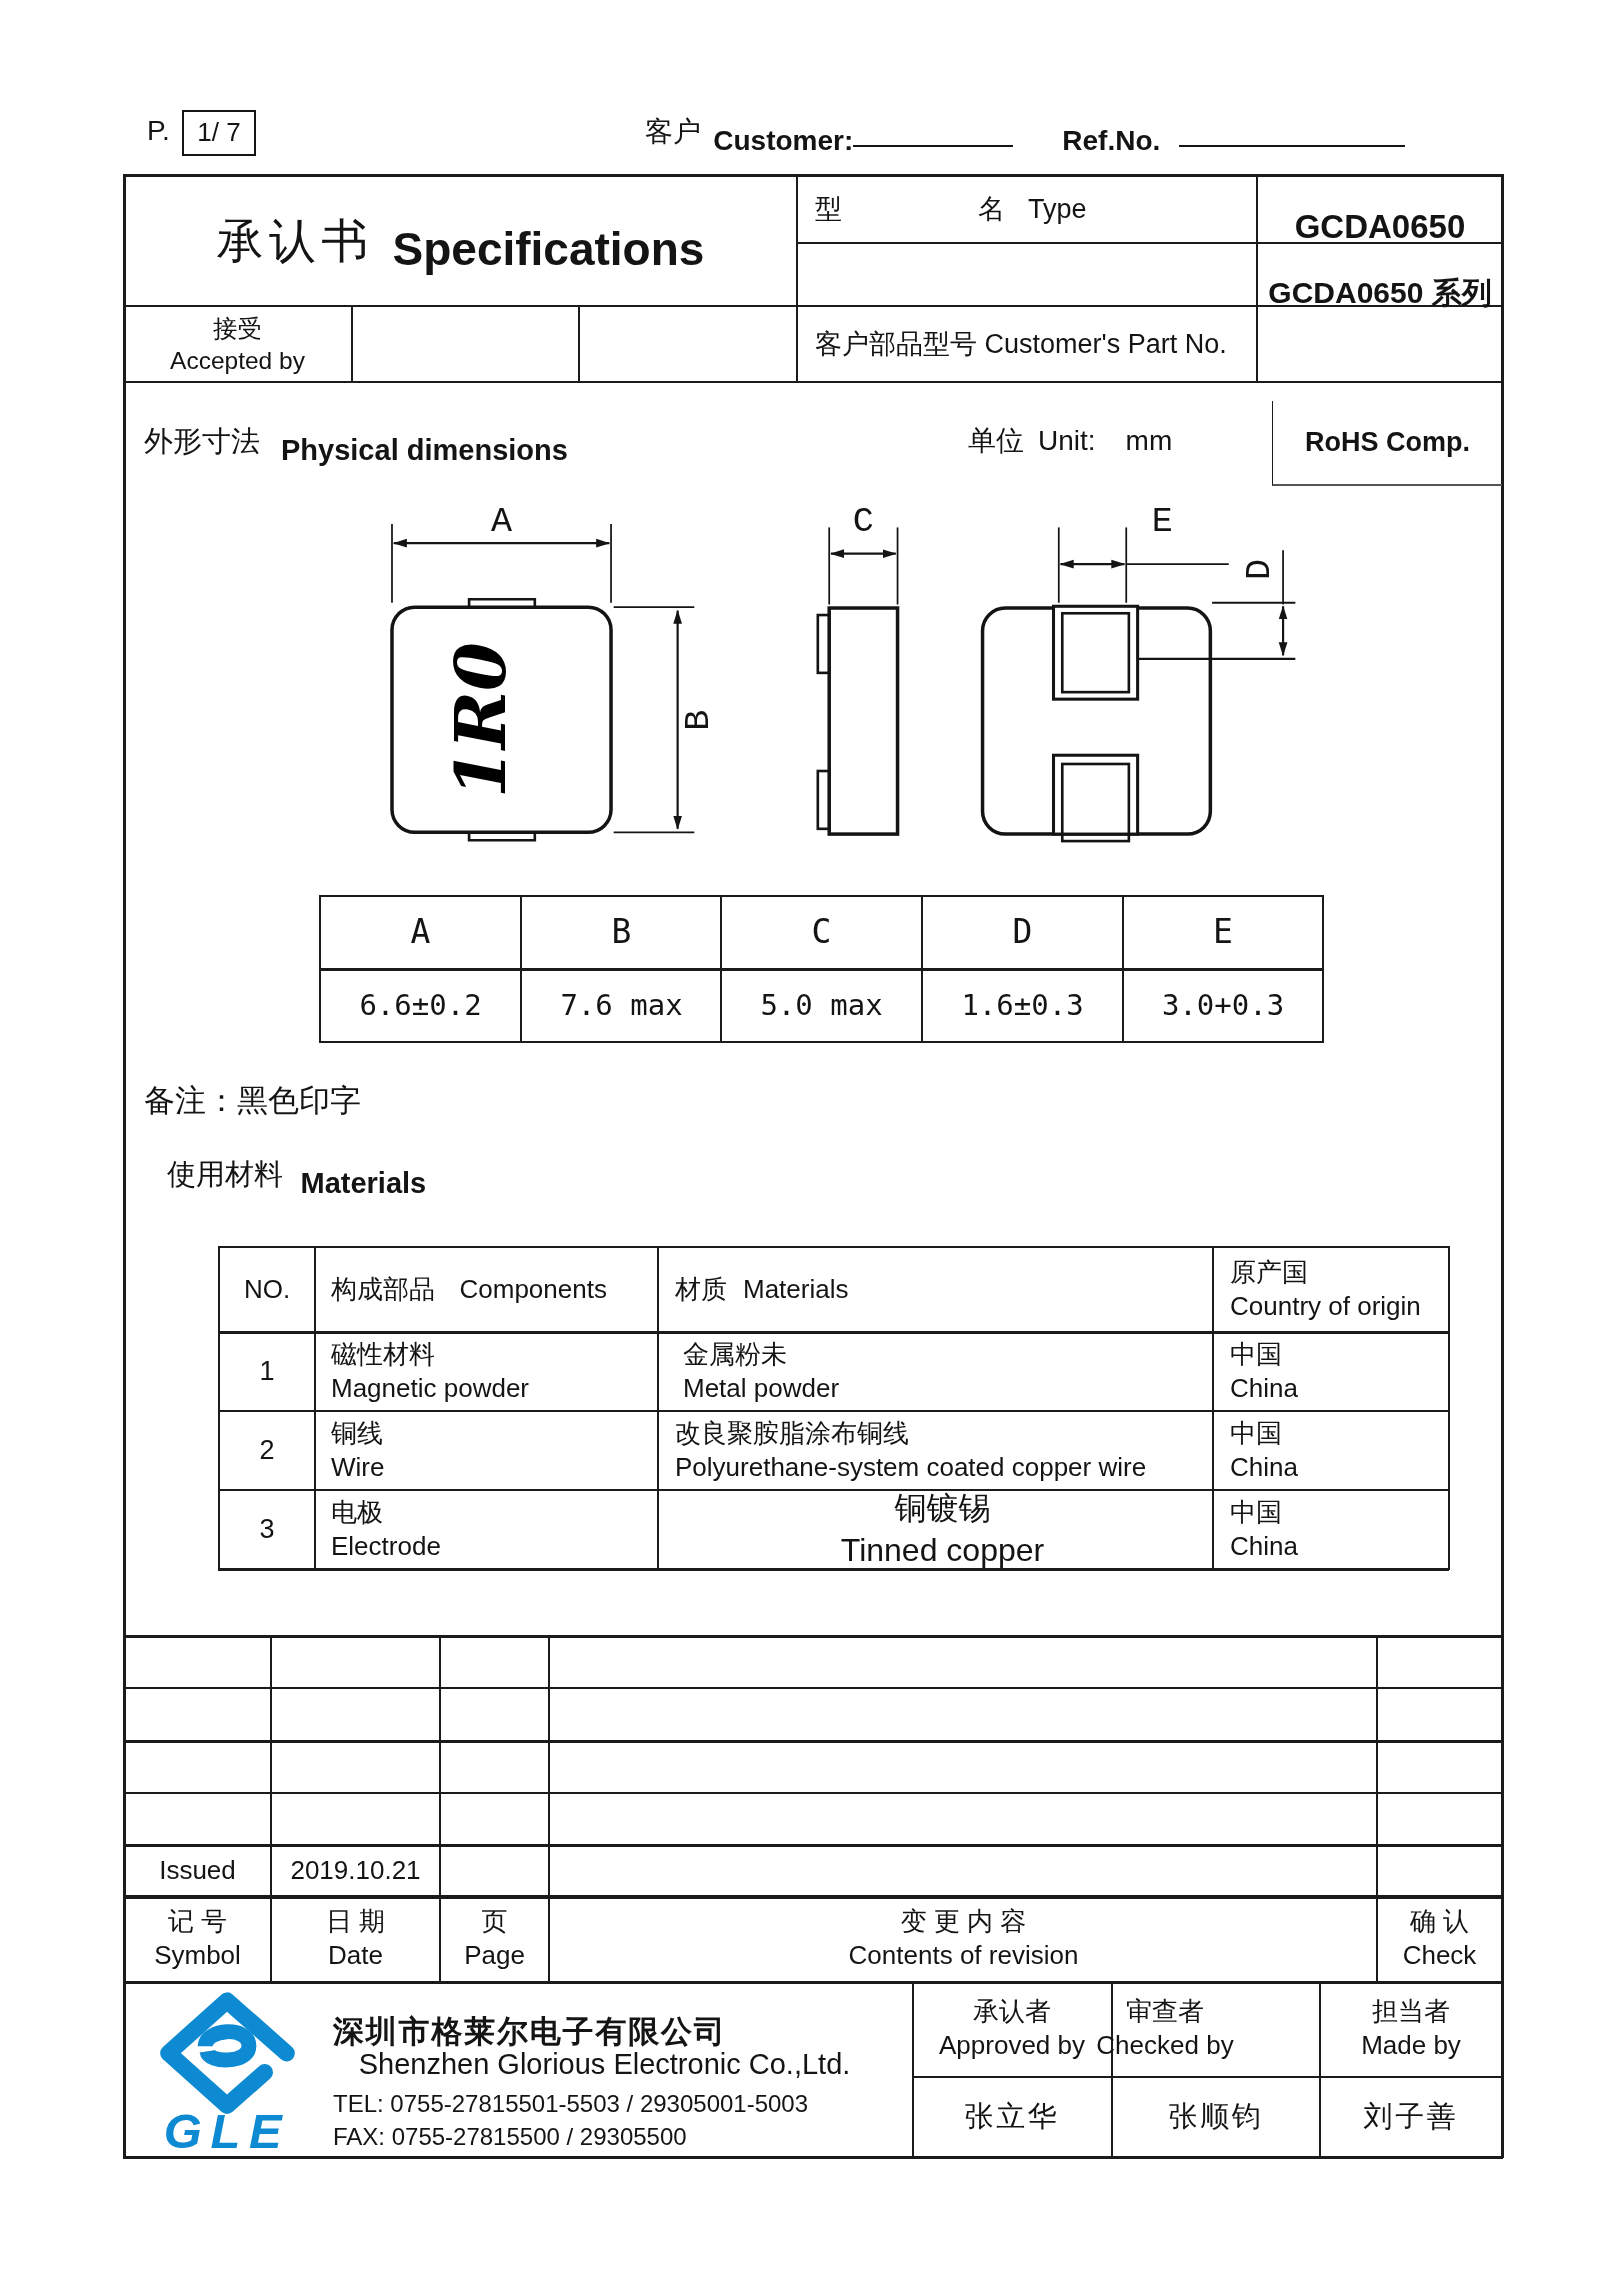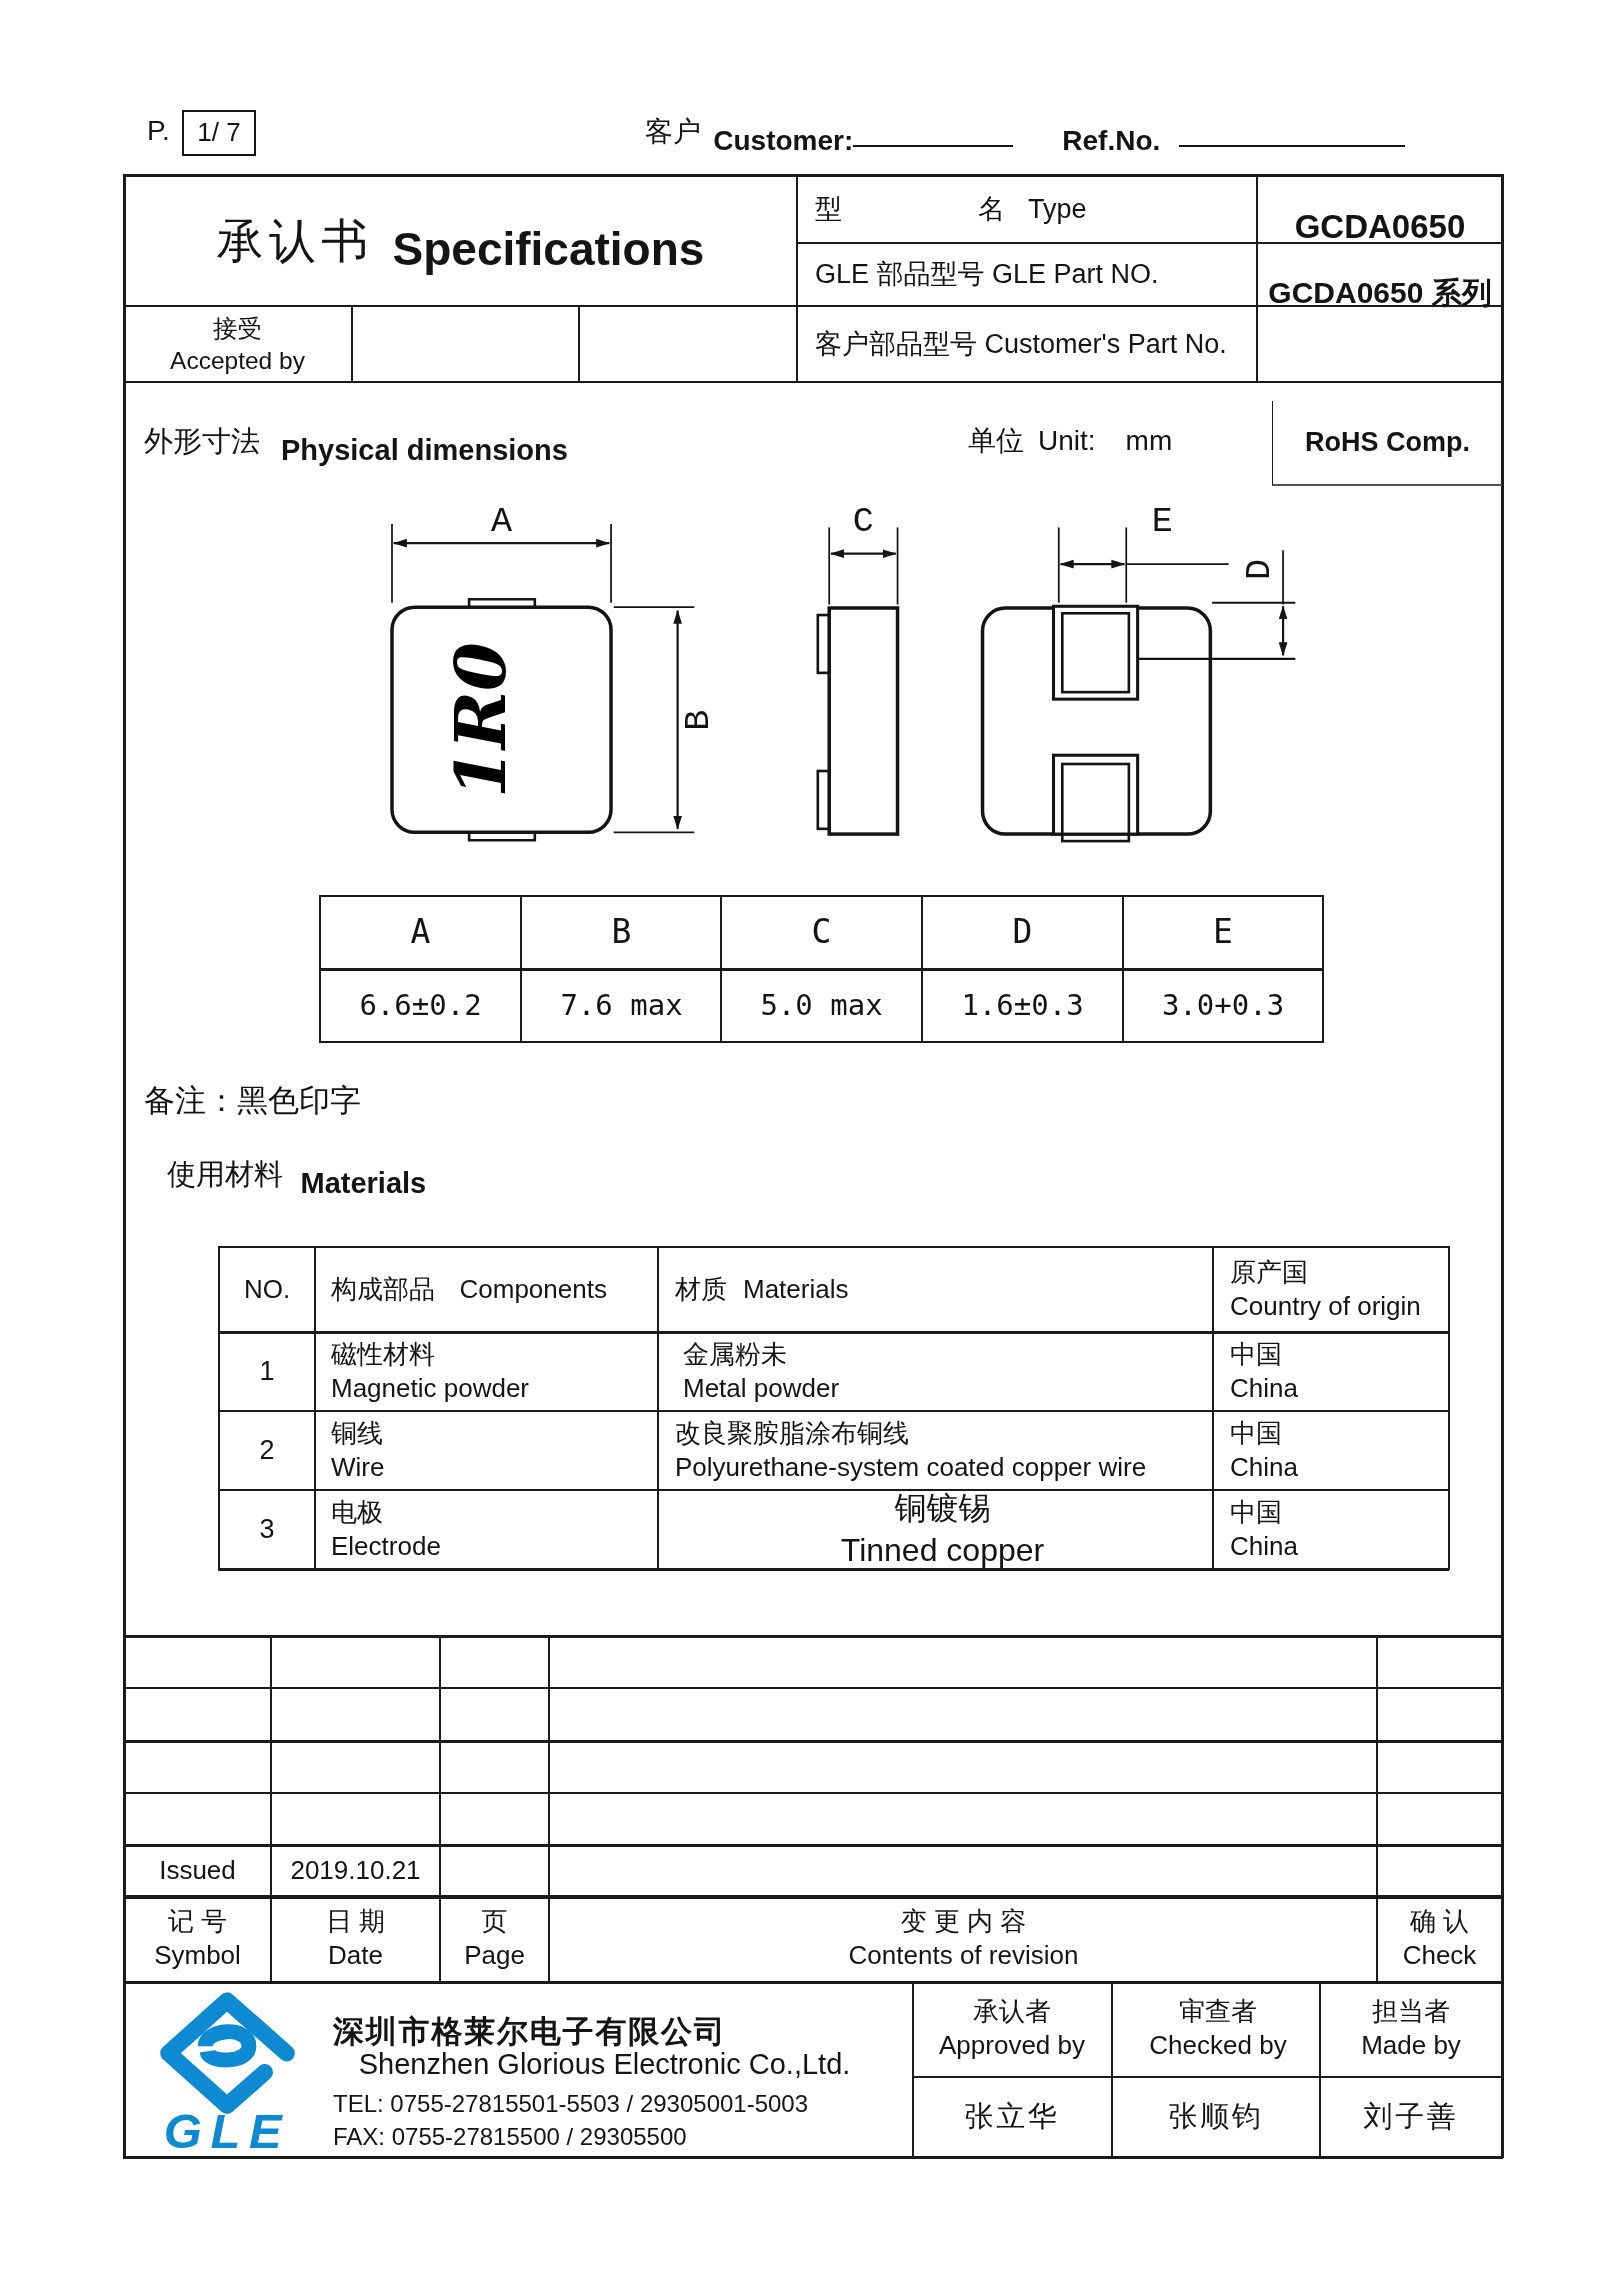--- a/index.html
+++ b/index.html
@@ -49,21 +49,20 @@
     <span class="b" style="font-size:46px;margin-left:19px;">Specifications</span>
   </div>
 
   <div class="cell left" style="left:815px;top:177px;width:421px;height:65px;font-size:27px;">
     <span>型</span>
     <span style="margin-left:136px;">名</span>
     <span style="margin-left:23px;">Type</span>
   </div>
   <div class="cell b" style="left:1258px;top:177px;width:244px;height:65px;font-size:33px;">GCDA0650</div>
 
-  <div class="cell left" style="left:815px;top:244px;width:434px;height:61px;font-size:27px;">GLE 部品型号  GLE Part NO.</div>
   <div class="cell b" style="left:1258px;top:244px;width:244px;height:61px;font-size:30px;">GCDA0650 系列</div>
 
   <div class="cell left" style="left:815px;top:307px;width:434px;height:75px;font-size:27px;">客户部品型号   Customer's Part No.</div>
   <div class="cell" style="left:1258px;top:307px;width:244px;height:75px;font-size:27px;"></div>
 
   <div class="cell stack" style="left:125px;top:307px;width:225px;height:75px;font-size:24.5px;">
     <span>接受</span>
     <span>Accepted by</span>
   </div>
   <div class="cell" style="left:352px;top:307px;width:225px;height:75px;"></div>
@@ -291,21 +290,21 @@
 
     <div class="cell left b" style="left:333px;top:1991px;width:561px;height:47px;font-size:31px;letter-spacing:1.8px;white-space:nowrap;">深圳市格莱尔电子有限公司</div>
     <div class="cell" style="left:333px;top:2047px;width:543px;height:35px;font-size:29px;white-space:nowrap;">Shenzhen Glorious Electronic Co.,Ltd.</div>
     <div class="cell left" style="left:333px;top:2090px;width:561px;height:28px;font-size:24px;white-space:nowrap;">TEL: 0755-27815501-5503 / 29305001-5003</div>
     <div class="cell left" style="left:333px;top:2123px;width:561px;height:28px;font-size:24px;white-space:nowrap;">FAX: 0755-27815500 / 29305500</div>
 
     <div class="cell stack" style="left:913px;top:1984px;width:198px;height:90px;font-size:26px;">
       <span>承认者</span>
       <span>Approved by</span>
     </div>
-    <div class="cell stack" style="left:1115px;top:1984px;width:206px;height:90px;font-size:26px;">
+    <div class="cell stack" style="left:1062px;top:1984px;width:206px;height:90px;font-size:26px;">
       <span>审查者</span>
       <span>Checked by</span>
     </div>
     <div class="cell stack" style="left:1321px;top:1984px;width:180px;height:90px;font-size:26px;">
       <span>担当者</span>
       <span>Made by</span>
     </div>
 
     <div class="cell" style="left:913px;top:2078px;width:198px;height:78px;font-size:29px;letter-spacing:2.6px;">张立华</div>
     <div class="cell" style="left:1113px;top:2078px;width:206px;height:78px;font-size:29px;letter-spacing:2.6px;">张顺钧</div>

